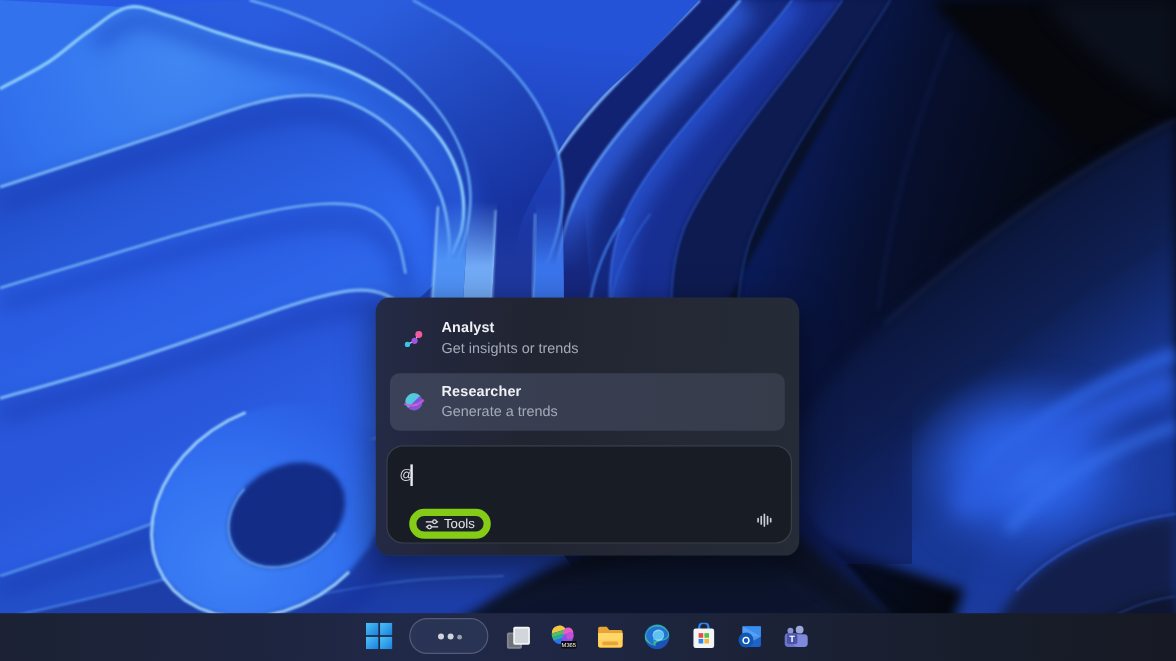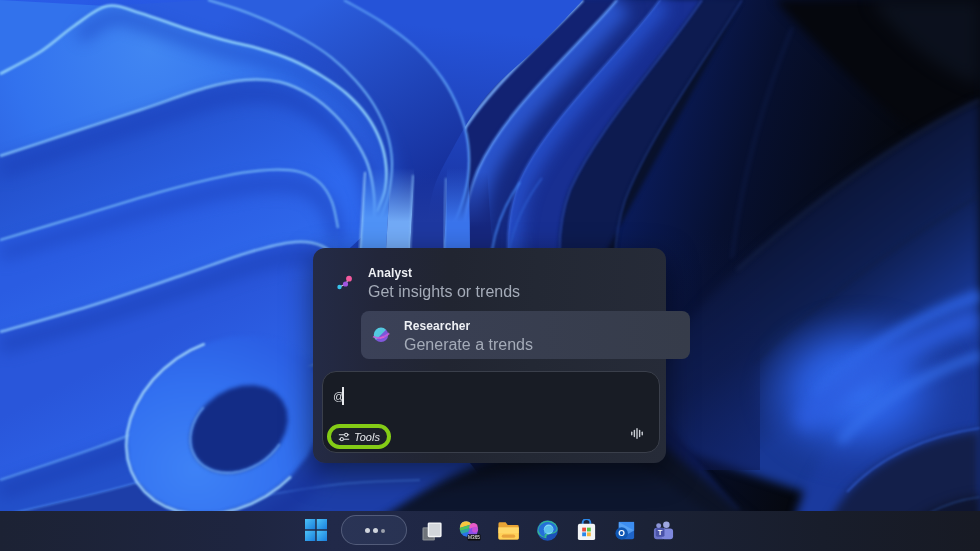--- a/index.html
+++ b/index.html
@@ -1,26 +1,26 @@
 <!DOCTYPE html>
 <html><head><meta charset="utf-8">
 <style>
 html,body{margin:0;padding:0;width:980px;height:551px;overflow:hidden;background:#070a14;font-family:"Liberation Sans",sans-serif;}
 #wall{position:absolute;left:0;top:0;width:980px;height:551px;}
 #panel{position:absolute;left:313px;top:248px;width:353px;height:215px;border-radius:12px;background:linear-gradient(93deg,#242b47 0%,#22263a 18%,#212531 38%,#232834 62%,#262b38 100%);box-shadow:0 10px 30px rgba(0,0,0,.5);}
 .row{position:absolute;left:12px;width:329px;height:48px;border-radius:8px;}
 #row1{top:10px;}
-#row2{top:63px;background:linear-gradient(90deg,#3b4158 0%,#393f52 30%,#363c4a 100%);margin-left:36px;}
+#row2{top:63px;background:linear-gradient(90deg,#3b4158 0%,#393f52 30%,#363c4a 100%);}
 .rowtitle{position:absolute;left:43px;top:8px;font-size:12px;font-weight:700;color:#eef0f4;letter-spacing:.1px;}
-.rowsub{position:absolute;left:43px;top:25px;font-size:16px;color:#a4abb8;}
+.rowsub{position:absolute;left:43px;top:25px;font-size:12px;color:#a4abb8;}
 .rowicon{position:absolute;left:12px;top:16px;width:16px;height:16px;}
 #inputbox{position:absolute;left:9px;top:123px;width:338px;height:82px;border-radius:14px;background:#181c25;border:1px solid #3a3f4b;box-sizing:border-box;}
 #at{position:absolute;left:10px;top:18px;font-size:11.5px;color:#d8dbe0;}
 #caret{position:absolute;left:19px;top:15px;width:1.5px;height:18px;background:#e8eaee;}
-#toolsbtn{position:absolute;left:4px;top:52px;height:25px;border-radius:13px;border:4px solid #84cc16;background:rgba(255,255,255,.02);display:flex;align-items:center;padding:0 7px 0 7px;box-sizing:border-box;font-style:italic;}
+#toolsbtn{position:absolute;left:18px;top:52px;height:25px;border-radius:13px;border:6px solid #84cc16;background:rgba(255,255,255,.02);display:flex;align-items:center;padding:0 7px 0 7px;box-sizing:border-box;}
 #toolsbtn span{color:#e4e6ea;font-size:11px;margin-left:4px;}
 #wave{position:absolute;right:15px;top:54px;}
 #taskbar{position:absolute;left:0;top:511px;width:980px;height:40px;background:linear-gradient(90deg,#1c2234 0%,#1e2540 25%,#212949 34%,#1e2642 50%,#1b2236 66%,#181d2b 84%,#171a24 100%);}
 .tb{position:absolute;top:519px;width:23px;height:23px;}
 #pill{position:absolute;left:341px;top:515px;width:66px;height:30px;border-radius:15px;border:1px solid rgba(150,160,185,.38);background:rgba(110,130,180,.12);box-sizing:border-box;}
 .dot{position:absolute;top:12px;width:5px;height:5px;border-radius:50%;background:#cfd4dc;}
 </style></head><body>
 <svg id="wall" viewBox="0 0 980 551" preserveAspectRatio="none">
 <defs>
 <linearGradient id="bgLin" x1="0" y1="0" x2="980" y2="290" gradientUnits="userSpaceOnUse">

